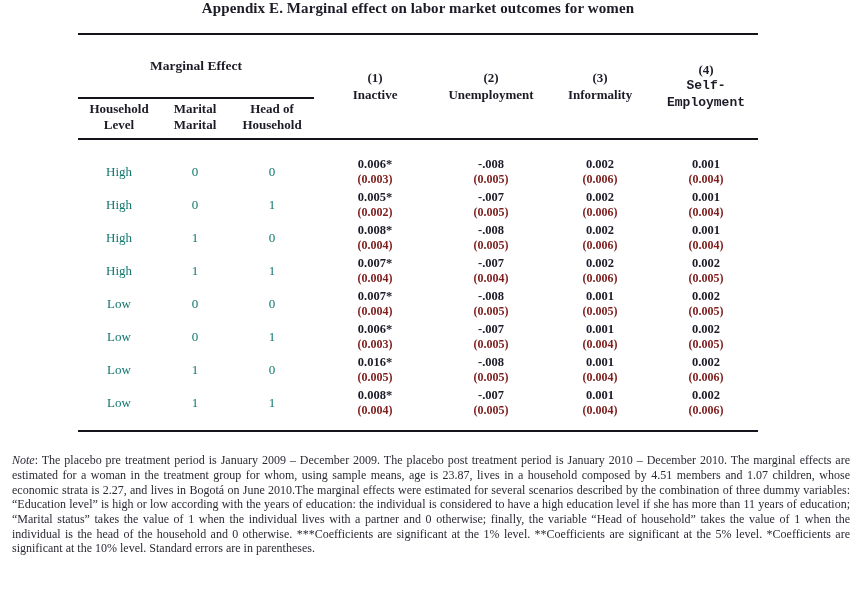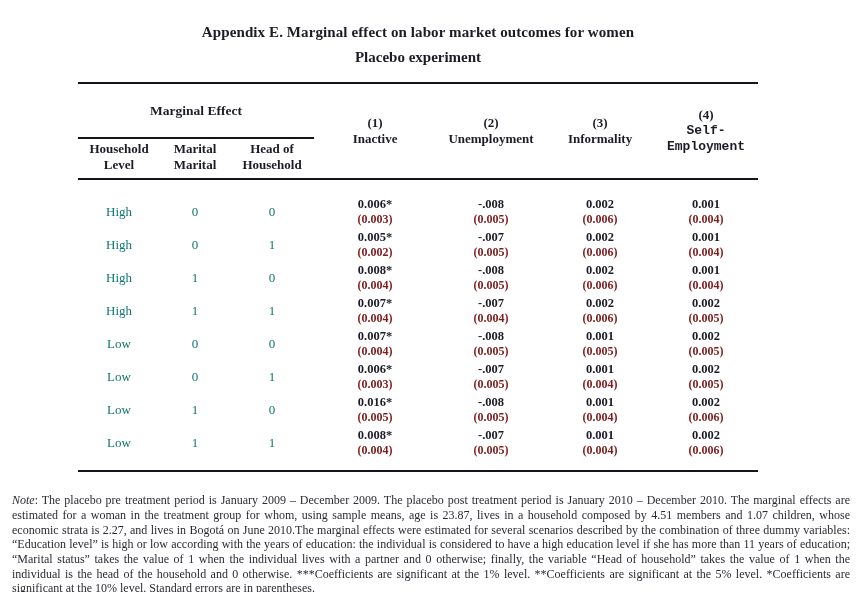--- a/index.html
+++ b/index.html
@@ -5,21 +5,20 @@
   * { margin: 0; padding: 0; box-sizing: border-box; }
   html, body { width: 862px; height: 592px; background: #ffffff; }
   body {
     font-family: "Liberation Serif", "DejaVu Serif", serif;
     color: #23232e;
     overflow: hidden;
   }
   .content {
     margin-left: 78px;
     width: 680px;
-    padding-top: 24px;
   }
   .title {
     text-align: center;
     font-size: 15px;
     font-weight: bold;
     color: #1c1c28;
     letter-spacing: 0.1px;
   }
   .subtitle {
     text-align: center;
@@ -35,21 +34,21 @@
     table-layout: fixed;
     border-top: 2px solid #14141c;
     border-bottom: 2px solid #14141c;
   }
   table.results thead { border-bottom: 2px solid #14141c; }
   th, td { font-weight: normal; text-align: center; vertical-align: middle; }
   th.me-header {
     font-size: 13.5px;
     font-weight: bold;
     color: #1c1c28;
-    height: 55px;
+    height: 64px;
     border-bottom: 2px solid #14141c;
     vertical-align: middle;
   }
   th.sub-header {
     font-size: 13px;
     font-weight: bold;
     color: #1c1c28;
     height: 35px;
     line-height: 1.2;
     vertical-align: middle;
@@ -92,21 +91,20 @@
     text-align: justify;
     color: #2a2a34;
   }
   .note em { font-style: italic; }
 </style>
 </head>
 <body>
 
 <div class="content">
   <div class="title">Appendix E. Marginal effect on labor market outcomes for women</div>
-  <div class="subtitle">Placebo experiment</div>
 
   <table class="results">
     <colgroup>
       <col style="width:82px">
         <col style="width:70px">
         <col style="width:84px">
       <col style="width:122px">
         <col style="width:110px">
         <col style="width:108px">
         <col style="width:104px">

